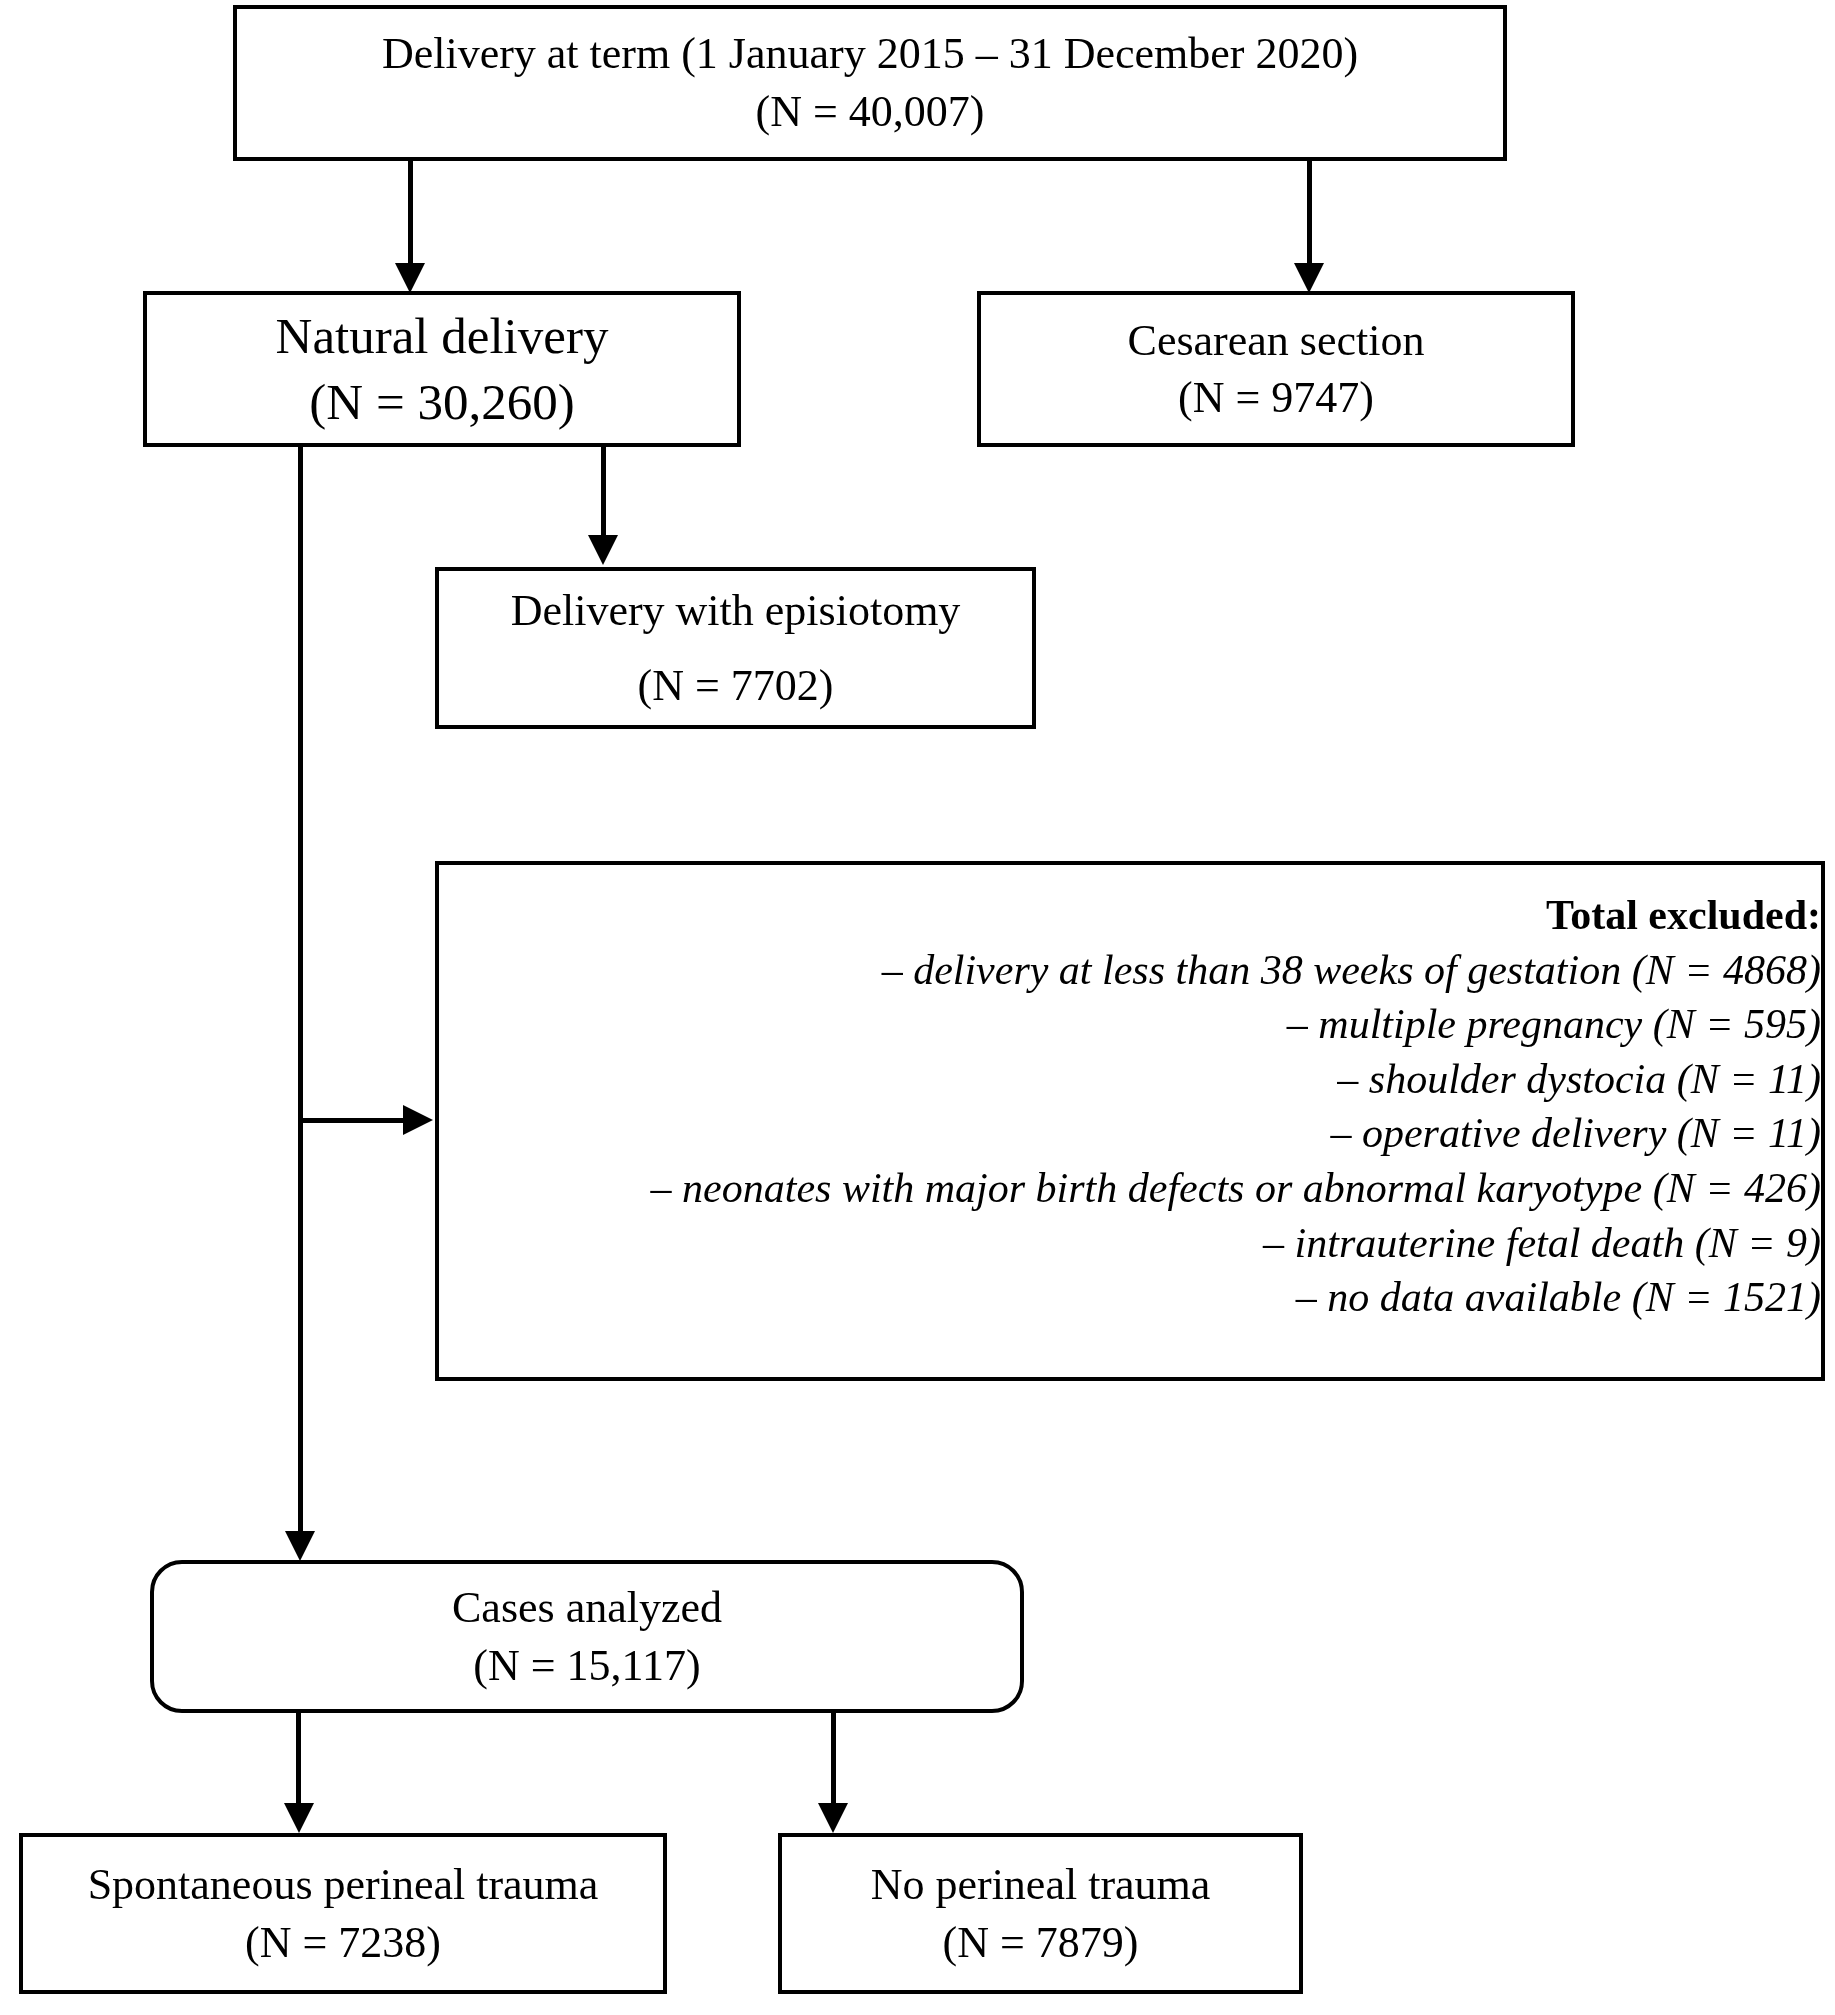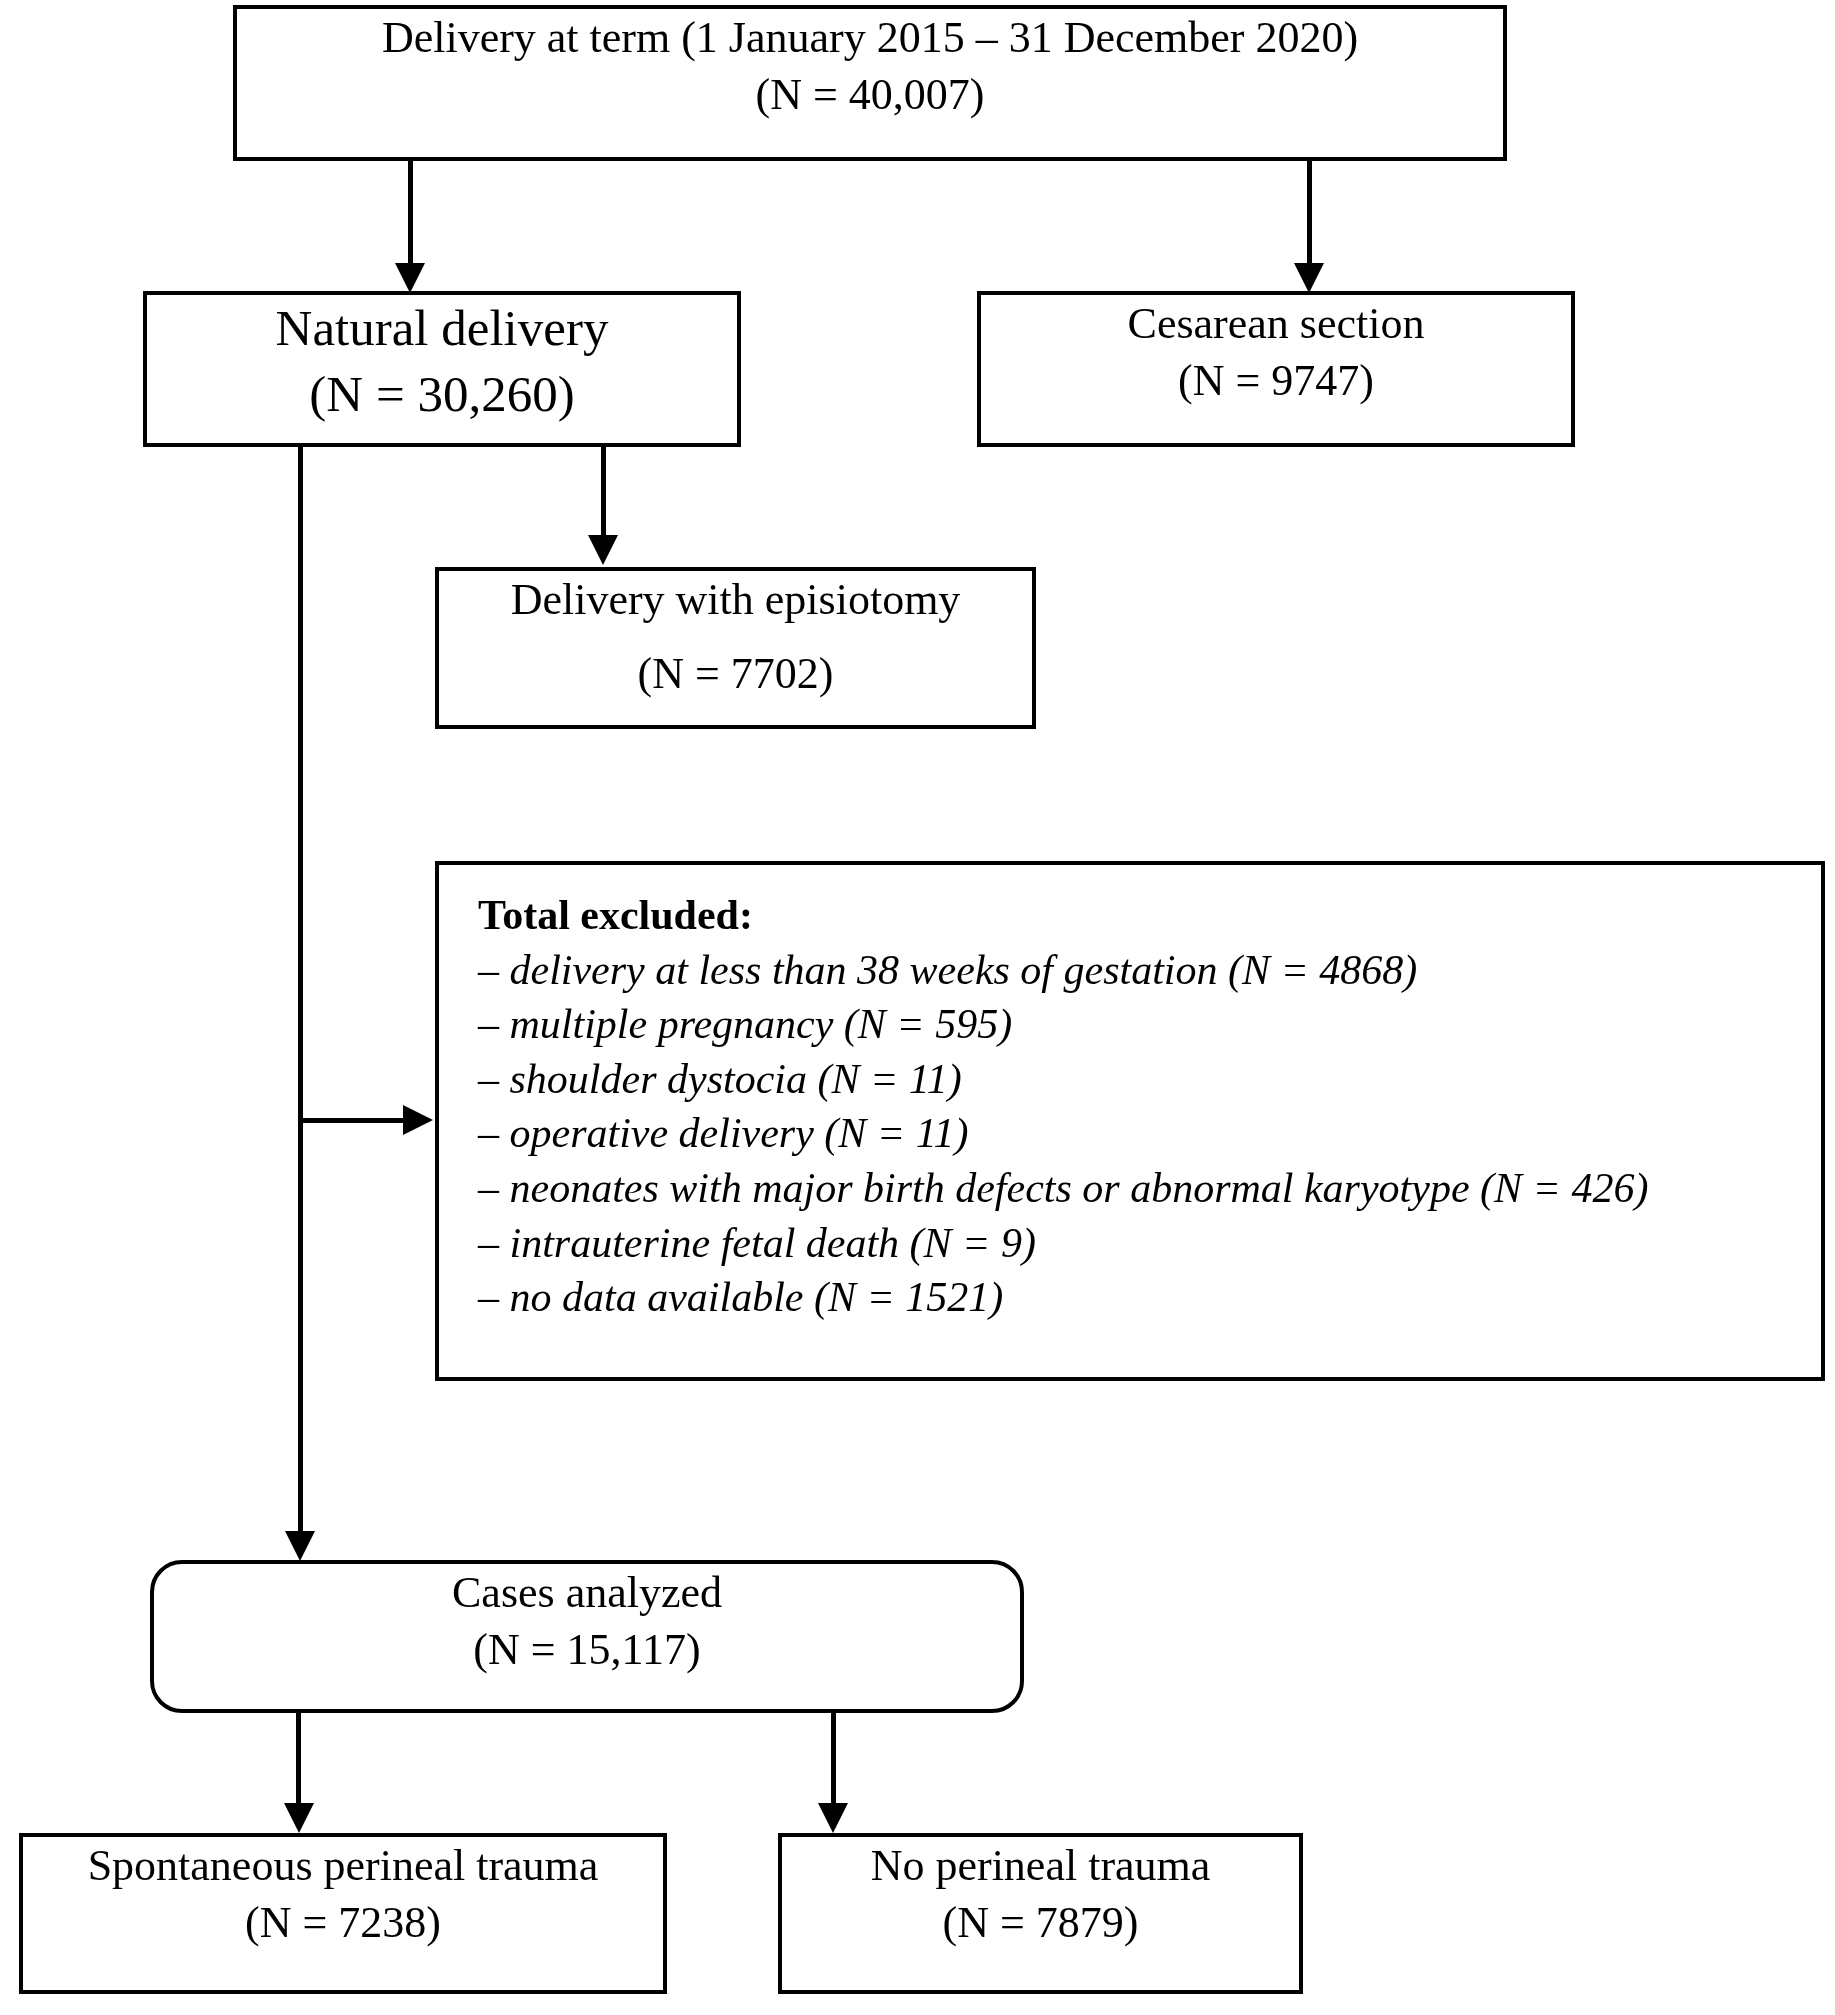--- a/index.html
+++ b/index.html
@@ -1,22 +1,22 @@
 <!DOCTYPE html>
 <html style="font-size:9.2px"><head>
 <meta charset="utf-8">
 <style>
   html,body{margin:0;padding:0;background:#ffffff;}
   body{font-family:"Liberation Serif", serif;}
   #stage{position:relative;width:1836px;height:2015px;background:#ffffff;overflow:hidden;}
   .box{position:absolute;box-sizing:border-box;border:4px solid #000;background:#fff;
-       display:flex;flex-direction:column;align-items:center;
+       display:flex;flex-direction:column;align-items:center;justify-content:center;
        text-align:center;color:#000;}
   .box .ln{display:block;line-height:1.30;white-space:nowrap;}
-  .excl{align-items:flex-start;justify-content:flex-start;text-align:left;padding:23px 0 0 39px;}
+  .excl{align-items:flex-end;justify-content:flex-start;text-align:left;padding:23px 0 0 39px;}
   .excl .ttl{font-weight:bold;display:block;line-height:1.30;}
   .excl .item{display:block;line-height:1.30;white-space:nowrap;font-style:italic;}
   .vline{position:absolute;background:#000;}
   .hline{position:absolute;background:#000;}
   .arrowdown{position:absolute;width:0;height:0;border-left:15px solid transparent;
              border-right:15px solid transparent;border-top:30px solid #000;}
   .arrowright{position:absolute;width:0;height:0;border-top:15px solid transparent;
               border-bottom:15px solid transparent;border-left:30px solid #000;}
 </style>
 </head>

